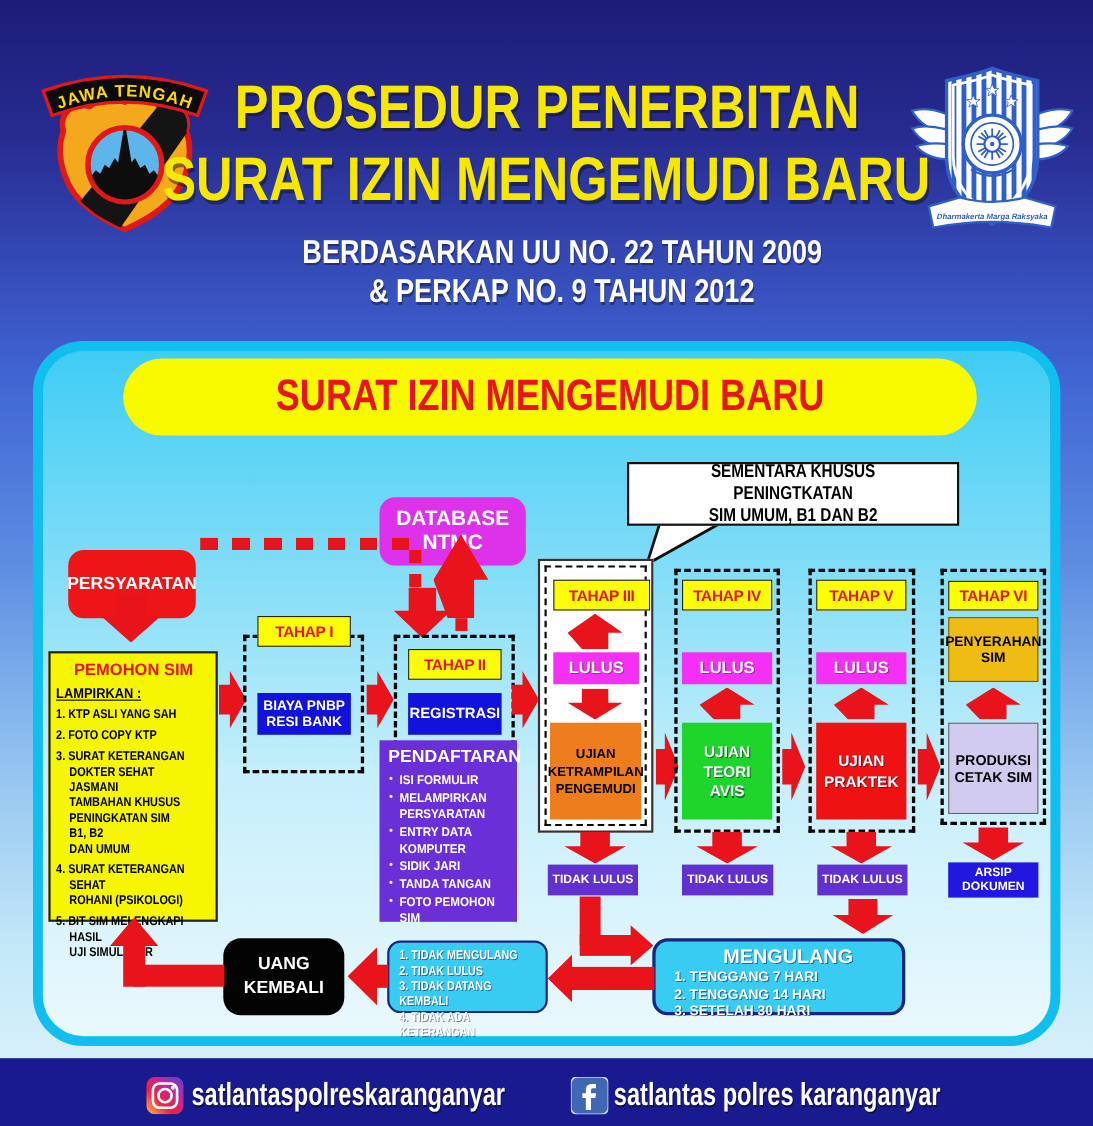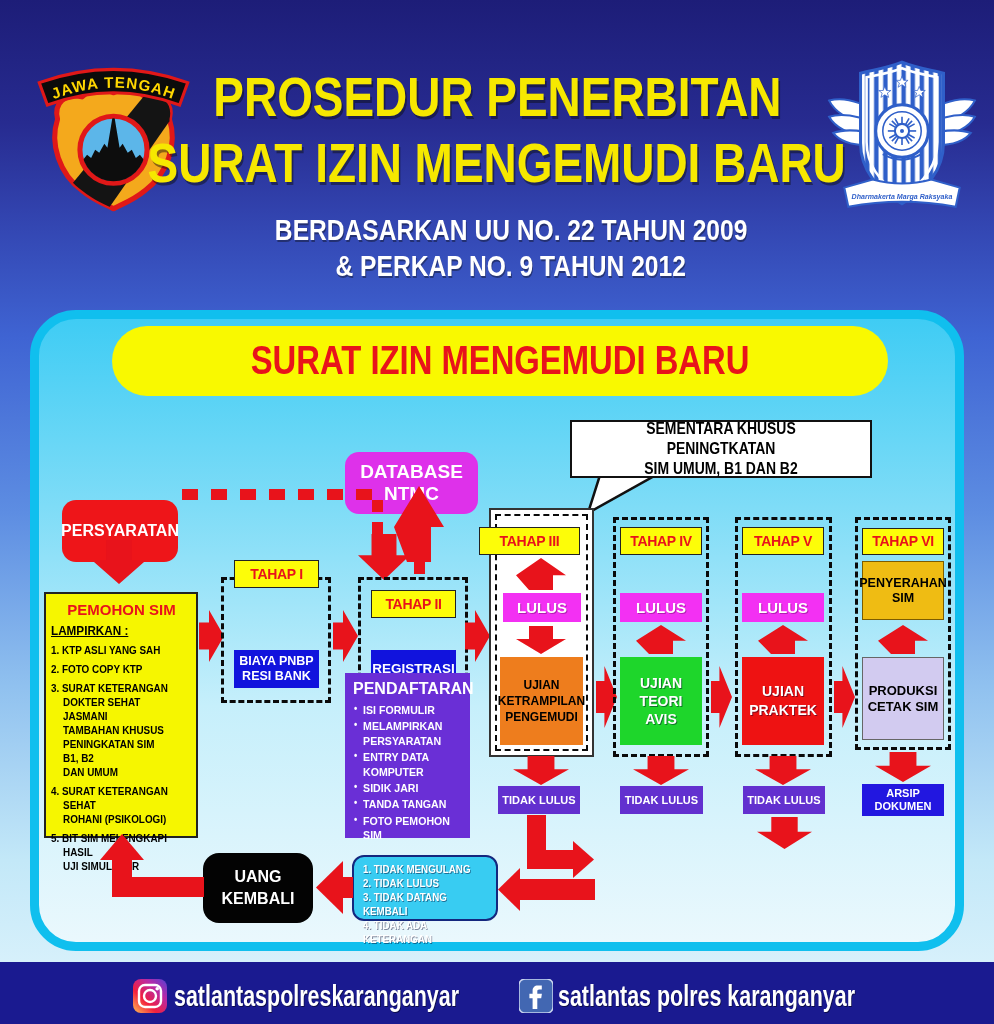--- a/index.html
+++ b/index.html
@@ -16,21 +16,21 @@
          text-shadow:2px 3px 0 rgba(10,10,10,.45);}
   .sub{left:0;width:994px;text-align:center;color:#fff;font-size:30px;text-shadow:1px 2px 0 rgba(10,10,10,.4);padding-left:28px;}
   
   .panel{left:30px;top:310px;width:934px;height:641px;border:9px solid #10bfee;border-radius:46px;
     background:linear-gradient(180deg,#3fccf4 0%,#7edcf7 30%,#c6effb 62%,#eaf8fd 100%);}
   .pill{left:112px;top:326px;width:776px;height:70px;border-radius:35px;background:#f9f900;
         color:#e8131b;font-size:40px;}
   
   .rbox{border-radius:14px;color:#fff;margin-top:32px;}
   .ylab{background:#fdfd08;border:1.5px solid #222;color:#e8131b;font-size:14px;letter-spacing:-.3px;}
-  .blue{background:#1113dd;color:#fff;margin-top:20px;}
+  .blue{background:#1113dd;color:#fff;}
   .dash{border:3px dashed #0a0a0a;}
   .fail{background:#6230cf;color:#fff;font-size:11px;}
   .lulus{background:#f330f3;color:#fff;font-size:15px;text-shadow:1px 1px 0 rgba(80,0,80,.4);}
   
   .li{position:relative;color:#fff;font-weight:bold;white-space:pre-line;padding-left:11px;line-height:1.25;}
   .li::before{content:"•";position:absolute;left:1px;top:0;font-size:10px;}
   .numln{white-space:pre-line;padding-left:14px;text-indent:-14px;line-height:1.22;}
   
   .ar{position:absolute;background:#e8131b;}
   .ar-r{clip-path:polygon(0 24%,40% 24%,40% 0,100% 50%,40% 100%,40% 76%,0 76%);}
@@ -184,21 +184,21 @@
     <div class="li" style="font-size:11.5px;margin-bottom:2px;transform:scaleX(.92);transform-origin:0 50%">ENTRY DATA
 KOMPUTER</div>
     <div class="li" style="font-size:11.5px;margin-bottom:2px;transform:scaleX(.92);transform-origin:0 50%">SIDIK JARI</div>
     <div class="li" style="font-size:11.5px;margin-bottom:2px;transform:scaleX(.92);transform-origin:0 50%">TANDA TANGAN</div>
     <div class="li" style="font-size:11.5px;transform:scaleX(.92);transform-origin:0 50%">FOTO PEMOHON SIM</div>
   </div>
   <div class="ar ar-r" style="left:465px;top:610px;width:25px;height:52px"></div>
 
   <div class="abs" style="left:489px;top:508px;width:105px;height:249px;background:#fff;border:2px solid #333"></div>
   <div class="abs" style="left:495px;top:514px;width:93px;height:237px;border:2.5px dashed #0a0a0a"></div>
-  <div class="box ylab" style="left:479px;top:527px;width:101px;height:28px">TAHAP III</div>
+  <div class="box ylab" style="left:503px;top:527px;width:88px;height:28px">TAHAP III</div>
   <div class="ar ar-u" style="left:516px;top:558px;width:50px;height:32px"></div>
   <div class="box lulus" style="left:503px;top:593px;width:78px;height:29px">LULUS</div>
   <div class="ar ar-d" style="left:516px;top:626px;width:50px;height:28px"></div>
   <div class="box" style="left:500px;top:657px;width:83px;height:88px;background:#ee7d1d;color:#000;font-size:12px;line-height:1.35">UJIAN
 KETRAMPILAN
 PENGEMUDI</div>
   <div class="ar ar-r" style="left:596px;top:666px;width:21px;height:62px"></div>
 
   <div class="abs dash" style="left:613px;top:517px;width:96px;height:240px"></div>
   <div class="box ylab" style="left:620px;top:527px;width:82px;height:28px">TAHAP IV</div>
@@ -235,20 +235,26 @@
   <div class="box fail" style="left:743px;top:786px;width:82px;height:28px">TIDAK LULUS</div>
   <div class="box" style="left:862px;top:784px;width:82px;height:32px;background:#2217e0;color:#fff;font-size:11px">ARSIP
 DOKUMEN</div>
 
   <div class="ar ar-d" style="left:757px;top:817px;width:55px;height:32px"></div>
 
   <div class="ar" style="left:527px;top:815px;width:19px;height:44px"></div>
   <div class="ar" style="left:527px;top:850px;width:48px;height:19px"></div>
   <div class="ar tri-r" style="left:573px;top:841px;width:21px;height:37px"></div>
 
+  <div class="abs" style="left:593px;top:853px;width:230px;height:70px;background:#38ccf2;border:3px solid #14277e;border-radius:14px;padding:3px 0 0 17px">
+    <div class="small-shadow" style="color:#fff;font-size:18px;text-align:center;margin-bottom:1px">MENGULANG</div>
+    <div class="small-shadow" style="color:#fff;font-size:12.5px;line-height:1.25">1. TENGGANG 7 HARI</div>
+    <div class="small-shadow" style="color:#fff;font-size:12.5px;line-height:1.25">2. TENGGANG 14 HARI</div>
+    <div class="small-shadow" style="color:#fff;font-size:12.5px;line-height:1.25">3. SETELAH 30 HARI</div>
+  </div>
 
   <div class="ar" style="left:519px;top:879px;width:76px;height:21px"></div>
   <div class="ar tri-l" style="left:498px;top:868px;width:22px;height:43px"></div>
 
   <div class="abs" style="left:352px;top:855px;width:146px;height:66px;background:#38ccf2;border:2.5px solid #14277e;border-radius:12px;padding:5px 0 0 9px">
     <div class="small-shadow" style="color:#fff;font-size:11.5px;line-height:1.22;transform:scaleX(.85);transform-origin:0 50%">1. TIDAK MENGULANG</div>
     <div class="small-shadow" style="color:#fff;font-size:11.5px;line-height:1.22;transform:scaleX(.85);transform-origin:0 50%">2. TIDAK LULUS</div>
     <div class="small-shadow" style="color:#fff;font-size:11.5px;line-height:1.22;transform:scaleX(.85);transform-origin:0 50%">3. TIDAK DATANG KEMBALI</div>
     <div class="small-shadow" style="color:#fff;font-size:11.5px;line-height:1.22;transform:scaleX(.85);transform-origin:0 50%">4. TIDAK ADA KETERANGAN</div>
   </div>

